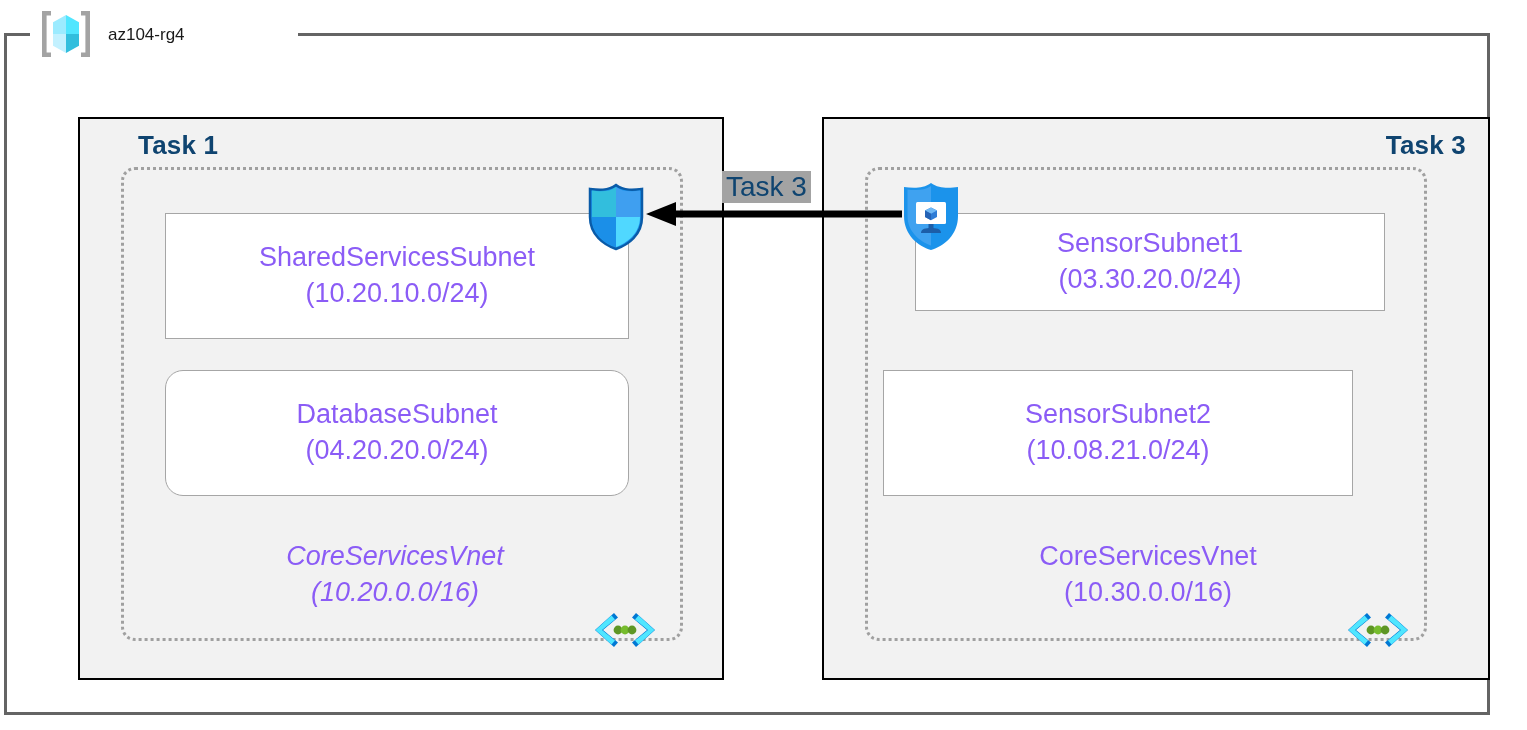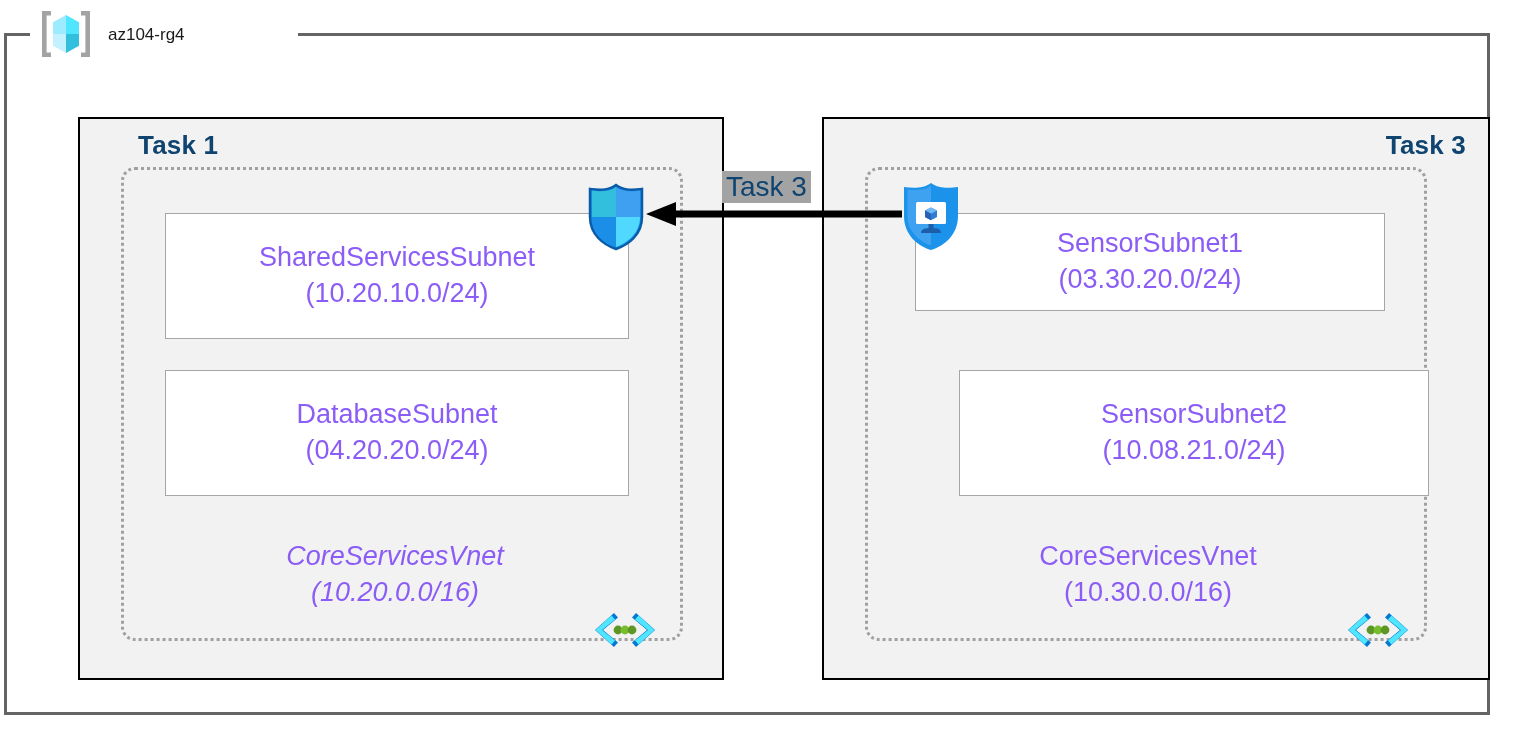--- a/index.html
+++ b/index.html
@@ -73,23 +73,23 @@
 
   
   .subnet {
     position: absolute;
     background: #ffffff;
     border: 1px solid #a6a6a6;
     display: flex; flex-direction: column;
     align-items: center; justify-content: center;
   }
   #subnet-shared   { left: 165px; top: 213px; width: 464px; height: 126px; }
-  #subnet-database { left: 165px; top: 370px; width: 464px; height: 126px; }
+  #subnet-database { left: 165px; top: 370px; width: 464px; height: 126px; border-radius: 18px; }
   #subnet-sensor1  { left: 915px; top: 213px; width: 470px; height: 98px; }
-  #subnet-sensor2  { left: 959px; top: 370px; width: 470px; height: 126px; }
+  #subnet-sensor2  { left: 883px; top: 370px; width: 470px; height: 126px; }
 
   .box-name, .box-cidr {
     font-size: 27px; color: #8b5cf6; line-height: 1.32;
     text-align: center; white-space: nowrap;
   }
 
   
   .vnet-caption {
     position: absolute;
     text-align: center;

